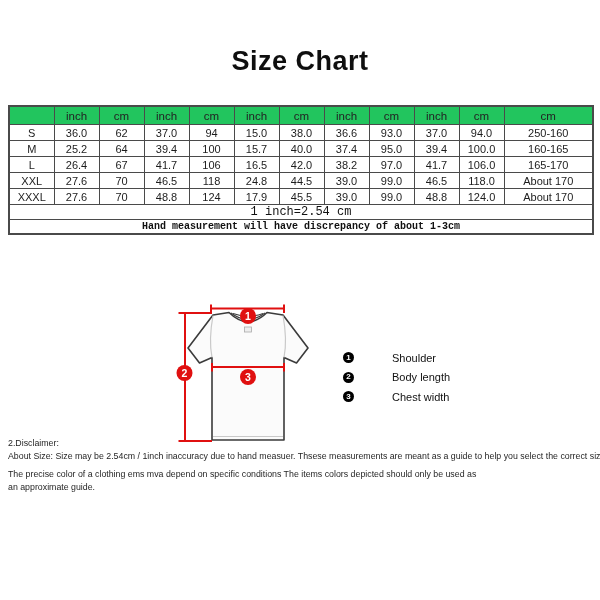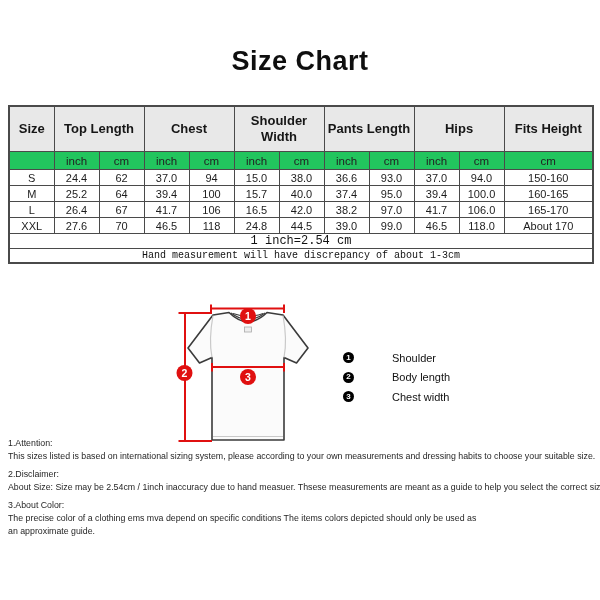--- a/index.html
+++ b/index.html
@@ -13,21 +13,21 @@
   
   #size-table{position:absolute;left:8px;top:105px;width:584px;border-collapse:collapse;
               table-layout:fixed;border:2px solid #4a4a4a;}
   #size-table th,#size-table td{border:1px solid #4a4a4a;text-align:center;vertical-align:middle;
               padding:0;overflow:hidden;white-space:nowrap;}
   #size-table th{background:#e8e8e8;font-size:13px;font-weight:bold;height:44px;line-height:1.25;
               white-space:normal;color:#161616;}
   .unit-cell{background:#22c55e;font-size:11.5px;height:17px;color:#222;}
   #table-body td{font-size:11px;height:15px;color:#1c1c1c;background:#fff;}
   .fn1{font-family:"Liberation Mono","DejaVu Sans Mono",monospace;font-size:12px;height:14px;color:#111;}
-  .fn2{font-family:"Liberation Mono","DejaVu Sans Mono",monospace;font-size:10px;font-weight:normal;height:13px;color:#111;}
+  .fn2{font-family:"Liberation Mono","DejaVu Sans Mono",monospace;font-size:10px;font-weight:bold;height:13px;color:#111;}
 
   
   #diagram{position:absolute;left:165px;top:300px;}
   .tee-outline{fill:#fbfbfb;stroke:#3b3b3b;stroke-width:1.6;stroke-linejoin:round;}
   .tee-thin{fill:none;stroke:#3b3b3b;stroke-width:1.1;}
   .tee-seam{fill:none;stroke:#c9c9c9;stroke-width:1.2;}
   .red-line{fill:none;stroke:#e01010;stroke-width:2;}
   .marker-circle{fill:#e01010;}
   .marker-num{fill:#ffffff;font-family:"Liberation Sans",sans-serif;font-size:10.5px;font-weight:bold;text-anchor:middle;}
 
@@ -60,58 +60,49 @@
         <col style="width:45px">
         <col style="width:45px">
       <col style="width:45px">
         <col style="width:45px">
         <col style="width:45px">
       <col style="width:45px">
         <col style="width:45px">
         <col style="width:89px">
     </colgroup>
     <thead>
-      <tr>
-        <th>Size</th>
-        <th colspan="2">Top Length</th>
-        <th colspan="2">Chest</th>
-        <th colspan="2">Shoulder Width</th>
-        <th colspan="2">Pants Length</th>
-        <th colspan="2">Hips</th>
-        <th>Fits Height</th>
-      </tr>
       <tr id="unit-row">
           <td class="unit-cell"></td>
           <td class="unit-cell">inch</td>
           <td class="unit-cell">cm</td>
           <td class="unit-cell">inch</td>
           <td class="unit-cell">cm</td>
           <td class="unit-cell">inch</td>
           <td class="unit-cell">cm</td>
           <td class="unit-cell">inch</td>
           <td class="unit-cell">cm</td>
           <td class="unit-cell">inch</td>
           <td class="unit-cell">cm</td>
           <td class="unit-cell">cm</td>
         </tr>
     </thead>
     <tbody id="table-body">
         <tr>
           <td>S</td>
-          <td>24.4</td>
+          <td>36.0</td>
           <td>62</td>
           <td>37.0</td>
           <td>94</td>
           <td>15.0</td>
           <td>38.0</td>
           <td>36.6</td>
           <td>93.0</td>
           <td>37.0</td>
           <td>94.0</td>
-          <td>150-160</td>
+          <td>250-160</td>
         </tr>
         <tr>
           <td>M</td>
           <td>25.2</td>
           <td>64</td>
           <td>39.4</td>
           <td>100</td>
           <td>15.7</td>
           <td>40.0</td>
           <td>37.4</td>
@@ -141,20 +132,34 @@
           <td>46.5</td>
           <td>118</td>
           <td>24.8</td>
           <td>44.5</td>
           <td>39.0</td>
           <td>99.0</td>
           <td>46.5</td>
           <td>118.0</td>
           <td>About 170</td>
         </tr>
+        <tr>
+          <td>XXXL</td>
+          <td>27.6</td>
+          <td>70</td>
+          <td>48.8</td>
+          <td>124</td>
+          <td>17.9</td>
+          <td>45.5</td>
+          <td>39.0</td>
+          <td>99.0</td>
+          <td>48.8</td>
+          <td>124.0</td>
+          <td>About 170</td>
+        </tr>
       </tbody>
     <tfoot>
       <tr>
         <td colspan="12" class="fn1">1 inch=2.54 cm</td>
       </tr>
       <tr>
         <td colspan="12" class="fn2">Hand measurement will have discrepancy of about 1-3cm</td>
       </tr>
     </tfoot>
   </table>
@@ -212,27 +217,22 @@
       <span class="legend-label">Body length</span>
     </div>
     <div class="legend-row">
       <span class="bullet">3</span>
       <span class="legend-label">Chest width</span>
     </div>
   </div>
 
   <div id="notes">
       <div class="note-section">
-        <div class="note-heading">1.Attention:</div>
-        <div class="note-line">This sizes listed is based on international sizing system, please according to your own measurements and dressing habits to choose your suitable size.</div>
-      </div>
-      <div class="note-section">
         <div class="note-heading">2.Disclaimer:</div>
         <div class="note-line">About Size: Size may be 2.54cm / 1inch inaccuracy due to hand measuer. Thsese measurements are meant as a guide to help you select the correct size.</div>
       </div>
       <div class="note-section">
-        <div class="note-heading">3.About Color:</div>
         <div class="note-line">The precise color of a clothing ems mva depend on specific conditions The items colors depicted should only be used as</div>
         <div class="note-line">an approximate guide.</div>
       </div>
     </div>
 
 </div>
 
 </body></html>

